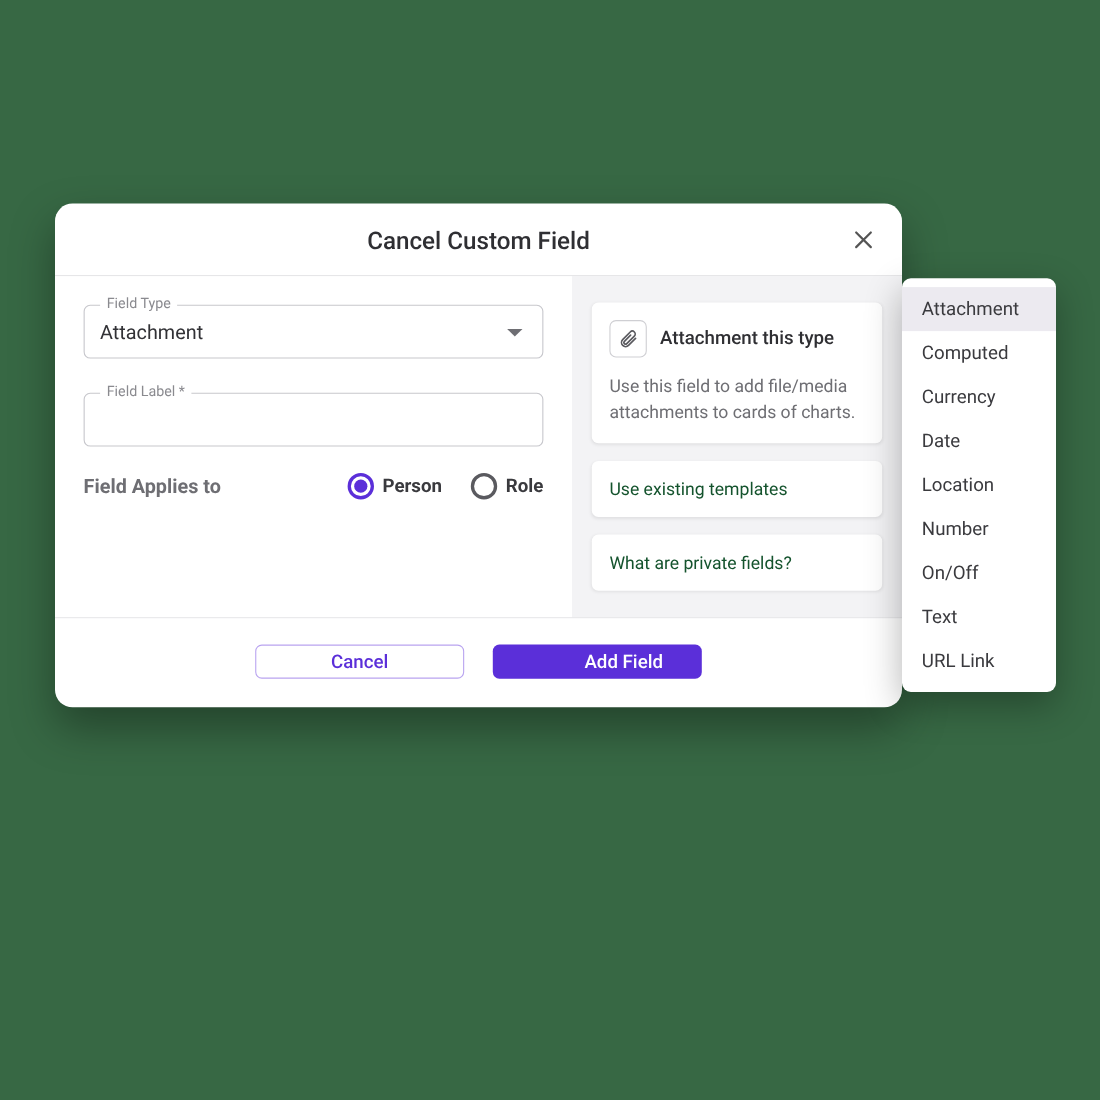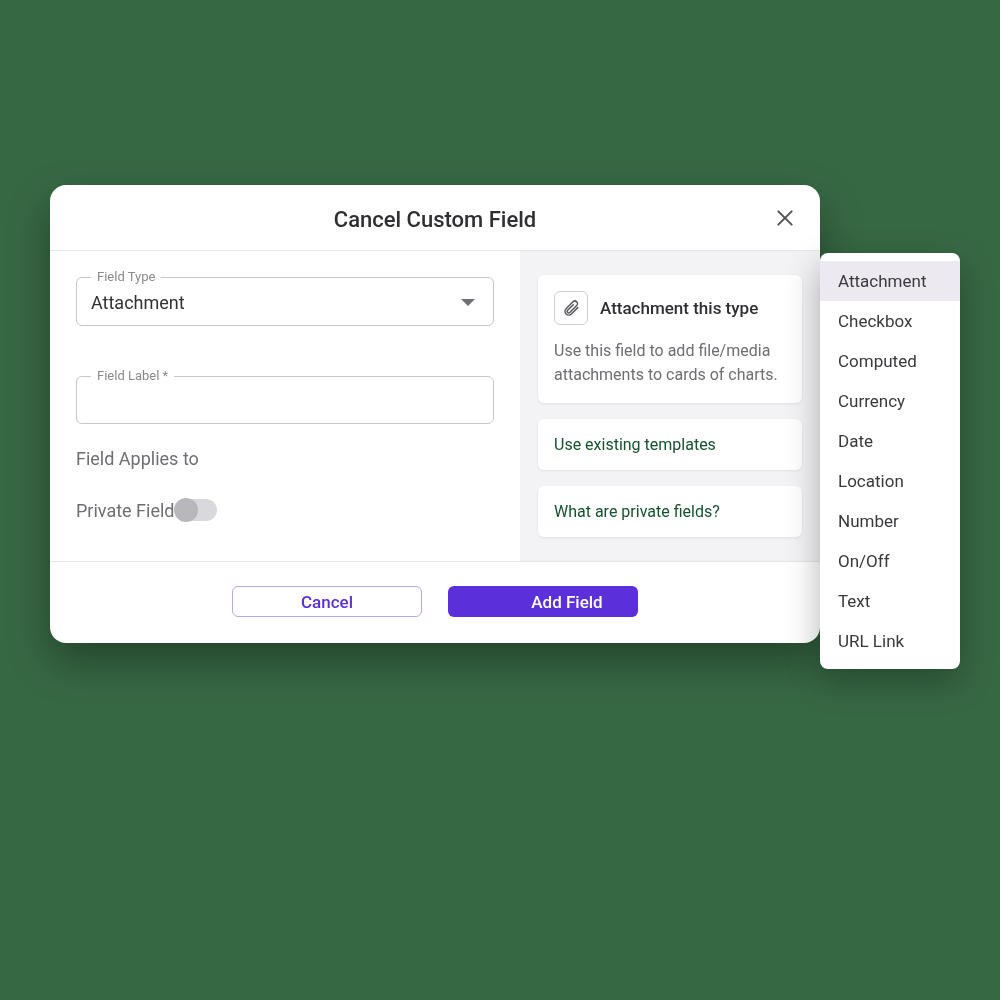--- a/index.html
+++ b/index.html
@@ -63,21 +63,21 @@
     flex-direction: column;
     gap: 16px;
   }
 
   
   .field-wrap {
     position: relative;
     border: 1px solid #c7c7cc;
     border-radius: 6px;
     padding: 14px 14px 12px 14px;
-    margin-bottom: 50px;
+    margin-bottom: 31px;
   }
   .float-label {
     position: absolute;
     top: -9px;
     left: 14px;
     background: #ffffff;
     padding: 0 6px;
     font-size: 13px;
     color: #8a8a8f;
   }
@@ -103,23 +103,24 @@
     outline: none;
     width: 100%;
     height: 20px;
     font-size: 16px;
     background: transparent;
   }
 
   .form-row {
     display: flex;
     align-items: center;
-    justify-content: flex-start;
+    justify-content: space-between;
     margin-top: 8px;
     margin-bottom: 30px;
+    font-weight: bold;
   }
   .form-label {
     font-size: 18px;
     color: #6e6e73;
   }
   .radio-group {
     display: flex;
     gap: 26px;
     align-items: center;
   }
@@ -282,28 +283,32 @@
         </div>
       </div>
 
       <div class="field-wrap" style="margin-bottom:24px;">
         <span class="float-label">Field Label *</span>
         <input class="text-input" type="text" value="" style="">
       </div>
 
       <div class="form-row">
         <span class="form-label">Field Applies to</span>
-      </div>
-
-      <div class="form-row" style="margin-bottom:10px;">
-        <span class="form-label">Private Field</span>
-        <div class="toggle">
-          <div class="knob"></div>
+        <div class="radio-group">
+          <div class="radio selected">
+            <span class="radio-circle"></span>
+            <span class="radio-label">Person</span>
+          </div>
+          <div class="radio">
+            <span class="radio-circle"></span>
+            <span class="radio-label">Role</span>
+          </div>
         </div>
       </div>
+
 
     </div>
 
     <div class="right-pane">
 
       <div class="info-card">
         <div class="info-head">
           <div class="icon-tile">
             <svg viewBox="0 0 24 24" fill="none" stroke="currentColor" stroke-width="2" stroke-linecap="round" stroke-linejoin="round">
               <path d="M21 11.5l-8.5 8.5a5 5 0 01-7.07-7.07l9.2-9.2a3.5 3.5 0 014.95 4.95l-9.2 9.2a2 2 0 01-2.83-2.83L15 7.6"></path>
@@ -332,21 +337,20 @@
     </div>
     <div class="btn btn-primary">
       <span>Add Field</span>
     </div>
   </div>
 
 </div>
 
 <div class="dropdown">
   <div class="dropdown-item selected">Attachment</div>
-  <div class="dropdown-item">Checkbox</div>
   <div class="dropdown-item">Computed</div>
   <div class="dropdown-item">Currency</div>
   <div class="dropdown-item">Date</div>
   <div class="dropdown-item">Location</div>
   <div class="dropdown-item">Number</div>
   <div class="dropdown-item">On/Off</div>
   <div class="dropdown-item">Text</div>
   <div class="dropdown-item">URL Link</div>
 </div>
 

